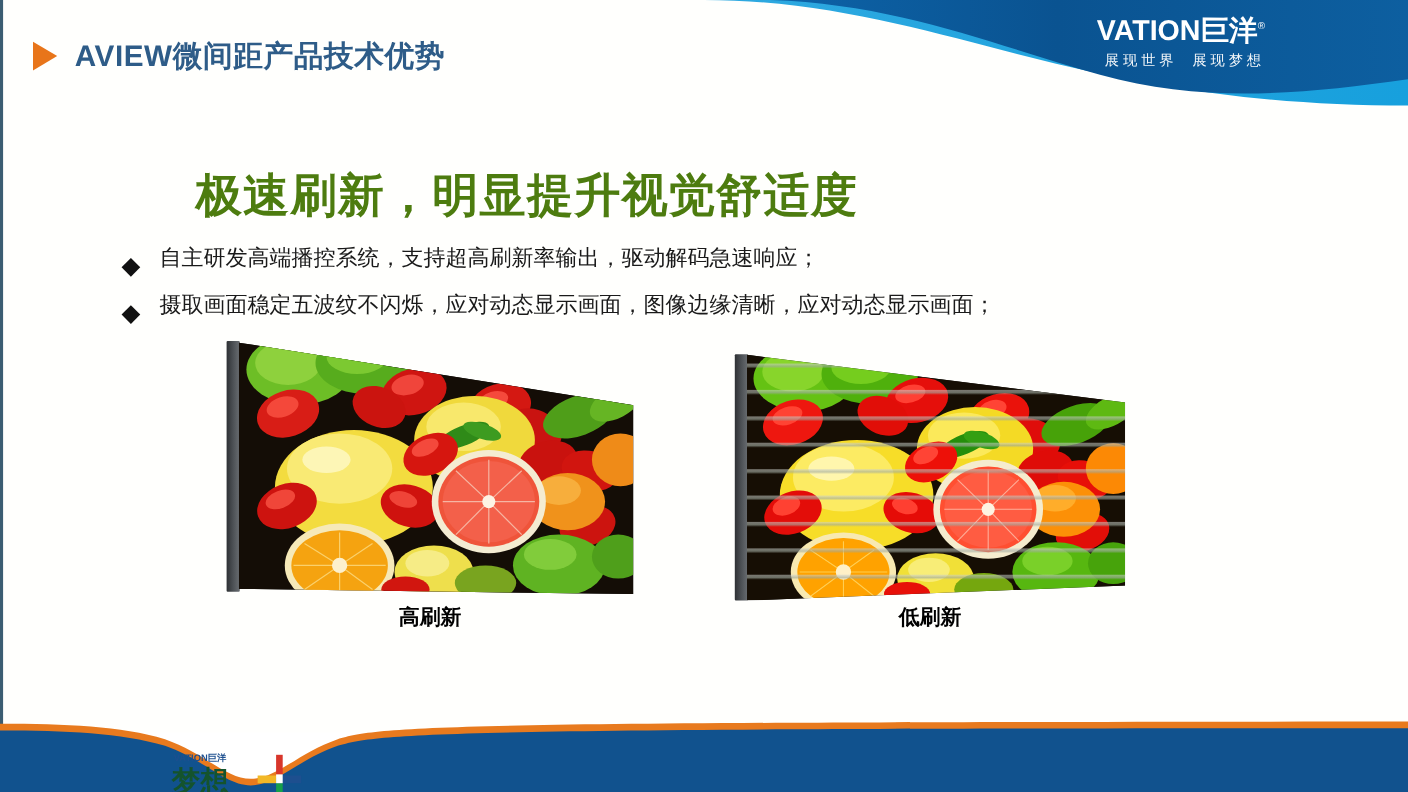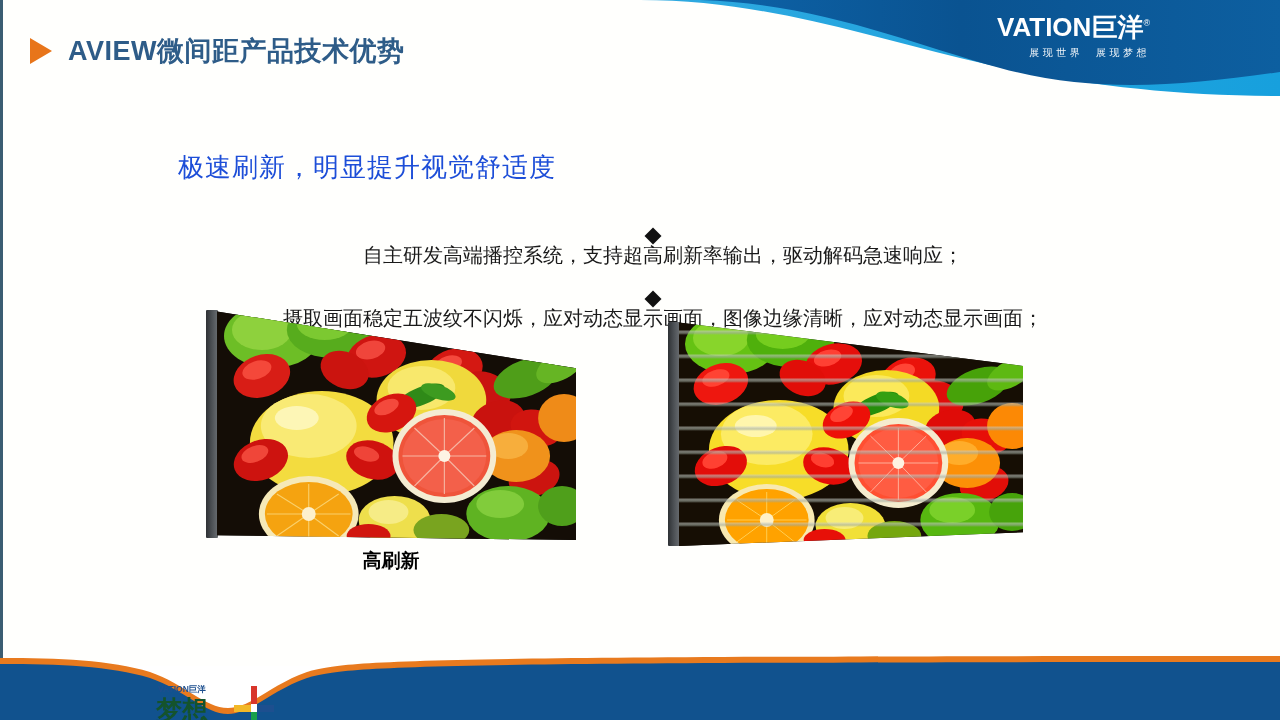--- a/index.html
+++ b/index.html
@@ -78,52 +78,51 @@
     letter-spacing: 0px;
     line-height: 1;
     white-space: nowrap;
   }
   .brand-main .reg {
     font-size: 9px;
     vertical-align: super;
     font-weight: normal;
   }
   .brand-sub {
-    font-size: 10px;
+    font-size: 13px;
     letter-spacing: 3.5px;
     margin-top: 6px;
     white-space: nowrap;
     opacity: .95;
   }
   .brand-sub .gap { letter-spacing: 10px; }
 
   
   .main-heading {
     position: absolute;
     left: 178px;
     top: 150px;
-    font-size: 26px;
-    font-weight: normal;
-    color: #1d4ed8;
+    font-size: 42px;
+    font-weight: bold;
+    color: #4d7c0f;
     letter-spacing: 1px;
     white-space: nowrap;
   }
 
   
   .bullets {
     position: absolute;
     left: 113px;
     top: 222px;
     width: 1100px;
   }
   .bullet-row {
     display: flex;
-    align-items: center;
+    align-items: flex-end;
     margin-bottom: 16px;
-    flex-direction: column;
   }
   .bullet-dia {
     flex: none;
     width: 12px; height: 12px;
     background: #111111;
     transform: rotate(45deg);
     margin-top: 8px;
     margin-right: 20px;
   }
   .bullet-text {
@@ -431,20 +430,21 @@
           <ellipse cx="274" cy="192" rx="23" ry="13" fill="#81cc3b"></ellipse>
           <ellipse cx="334" cy="194" rx="23" ry="19" fill="#4f9f1b"></ellipse>
           <ellipse cx="172" cy="208" rx="35" ry="23" fill="#eedf4c"></ellipse>
           <ellipse cx="166" cy="200" rx="19" ry="11" fill="#f6ec86"></ellipse>
           <ellipse cx="216" cy="218" rx="27" ry="15" fill="#79a41f"></ellipse>
           <ellipse cx="146" cy="222" rx="21" ry="11" fill="#d1160f"></ellipse>
         </svg>
         <div class="scanlines"></div>
       </div>
     </div>
+    <div class="screen-caption">低刷新</div>
   </div>
 
   <svg class="footer-wave" viewBox="0 0 1280 110" preserveAspectRatio="none">
     <path d="M0,48 C60,48 110,50 150,62 C185,74 205,98 228,98 C251,98 272,74 307,62 C347,50 400,46 1280,46 L1280,110 L0,110 Z" fill="#e87a1e"></path>
     <path d="M0,54 C60,54 110,56 150,68 C185,80 205,104 228,104 C251,104 272,80 307,68 C347,56 400,52 1280,52 L1280,110 L0,110 Z" fill="#11528e"></path>
   </svg>
 
   <div class="footer-logo">
     <div class="fl-top">VATION巨洋</div>
     <div class="fl-main">梦想</div>

